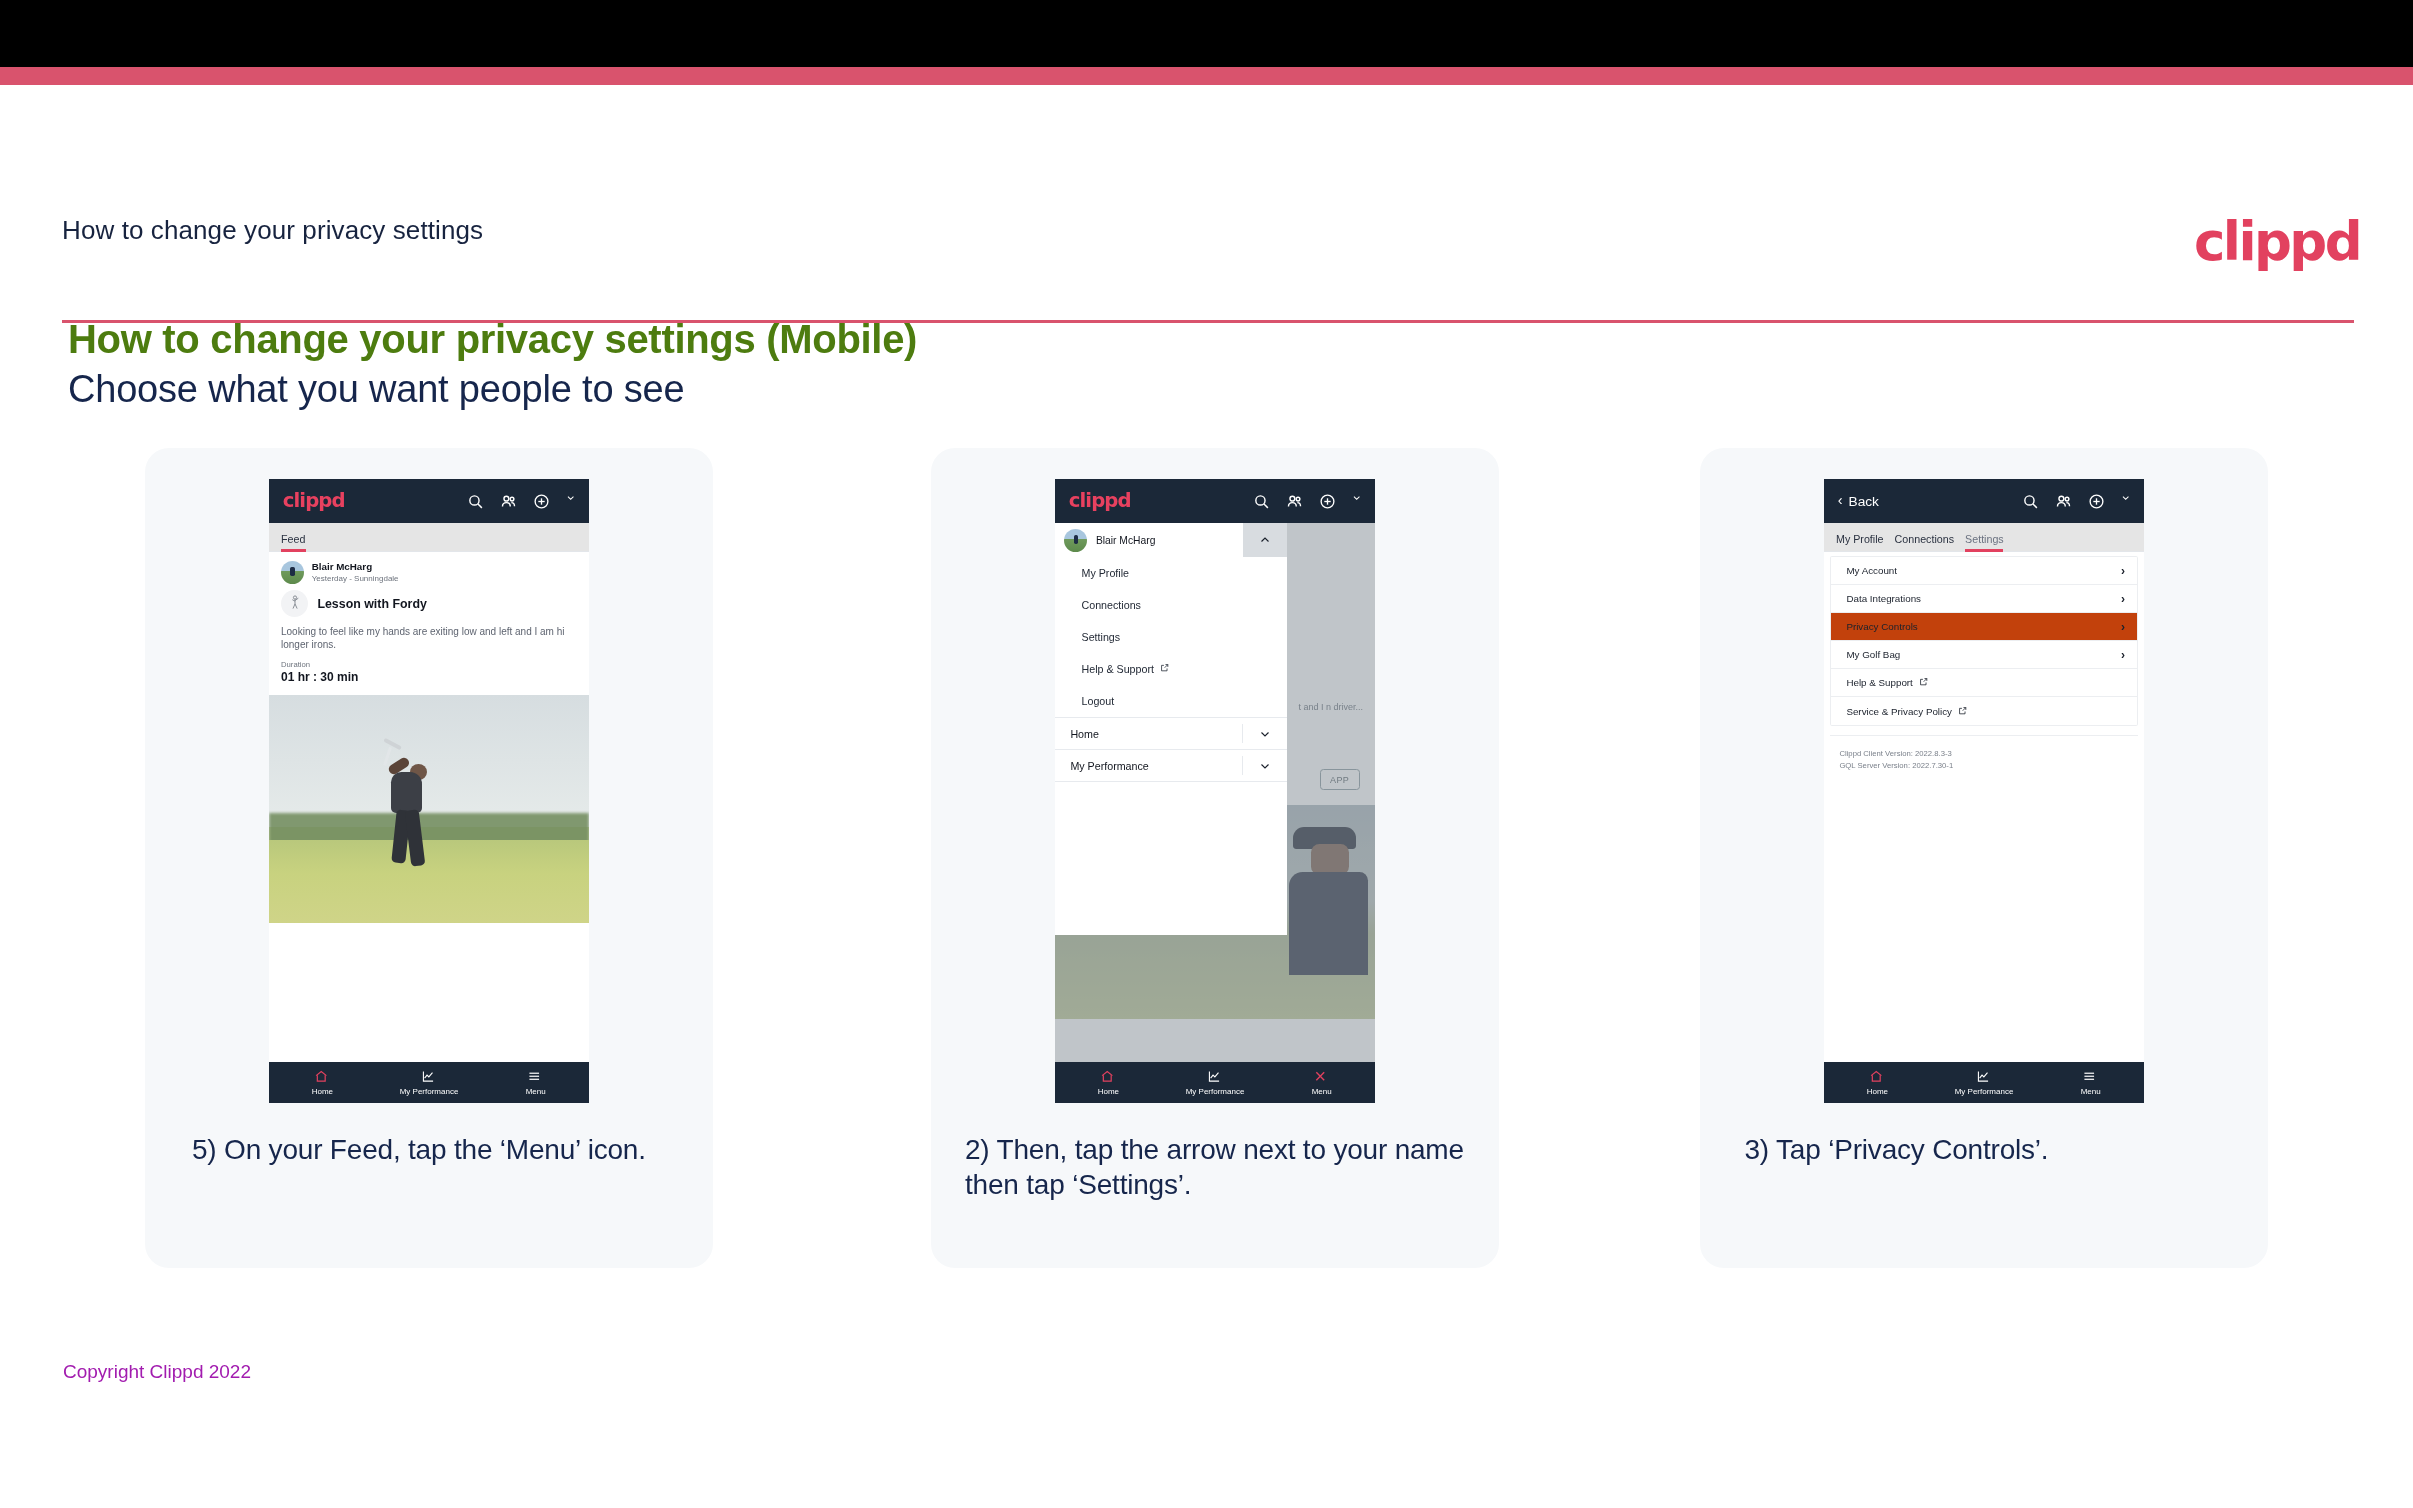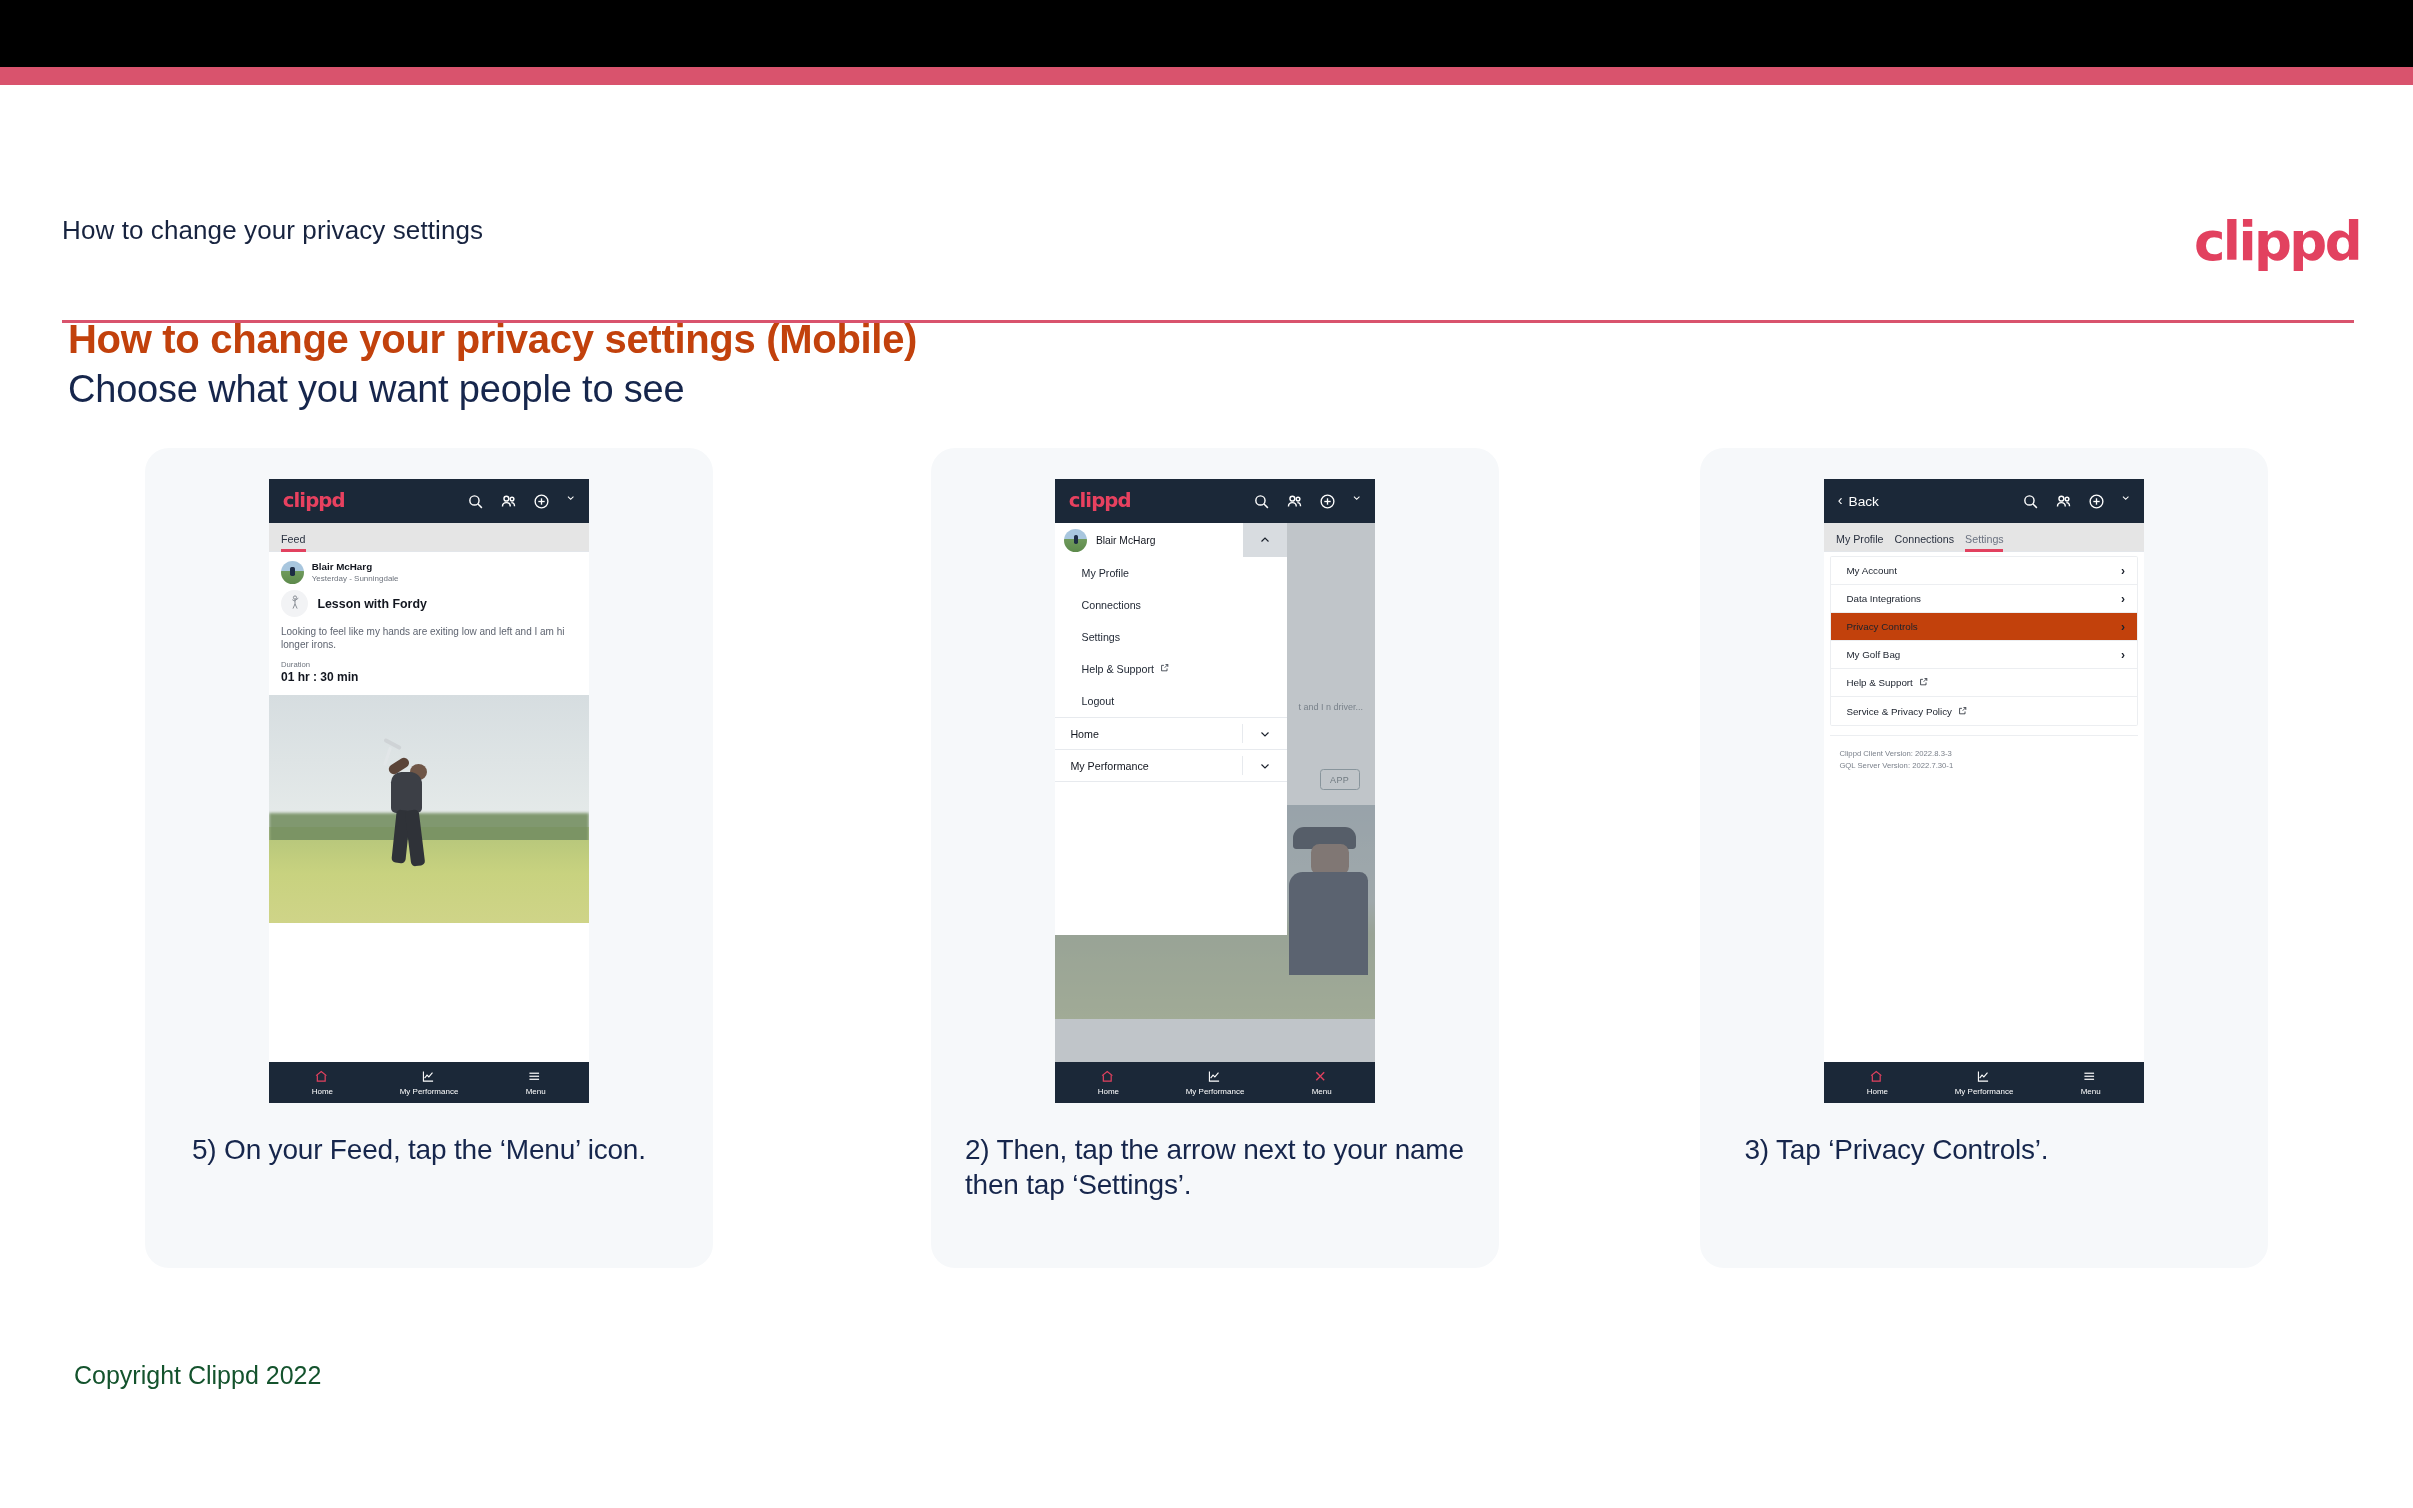--- a/index.html
+++ b/index.html
@@ -27,21 +27,21 @@
     letter-spacing:-2.6px; line-height:53px;
     font-family:"DejaVu Sans", sans-serif;
   }
   .header-rule {
     position:absolute; left:62px; top:235px; width:2292px; height:2.6px; background:#d9536d;
   }
 
   
   .title-block { position:absolute; left:68px; top:316px; width:1538px; }
   .title-main {
-    font-size:40px; font-weight:bold; color:#c2410c; line-height:1.16; letter-spacing:-0.3px;
+    font-size:40px; font-weight:bold; color:#4d7c0f; line-height:1.16; letter-spacing:-0.3px;
   }
   .title-sub {
     font-size:38px; font-weight:normal; color:#16264c; line-height:1.18; letter-spacing:-0.2px;
     margin-top:4.3px;
   }
 
   
   .cards { position:absolute; left:0; top:448px; width:2413px; height:820px; }
   .card {
     position:absolute; top:0; width:568px; height:820px;
@@ -198,22 +198,22 @@
   .caption {
     position:absolute; left:50%; transform:translateX(-50%);
     top:684px; width:479px; text-align:left;
     font-size:28px; color:#16264c; line-height:1.26; letter-spacing:-0.2px;
   }
   .card.c1 .caption { width:474px; }
   .card.c2 .caption { width:500px; }
 
   
   .footer {
-    position:absolute; left:74px; top:1361px;
-    font-size:25px; color:#14532d;
+    position:absolute; left:63px; top:1361px;
+    font-size:19px; color:#a21caf;
   }
 </style>
 </head>
 <body>
 
 <div class="slide">
 
   <div class="band-black"></div>
   <div class="band-pink"></div>
 

